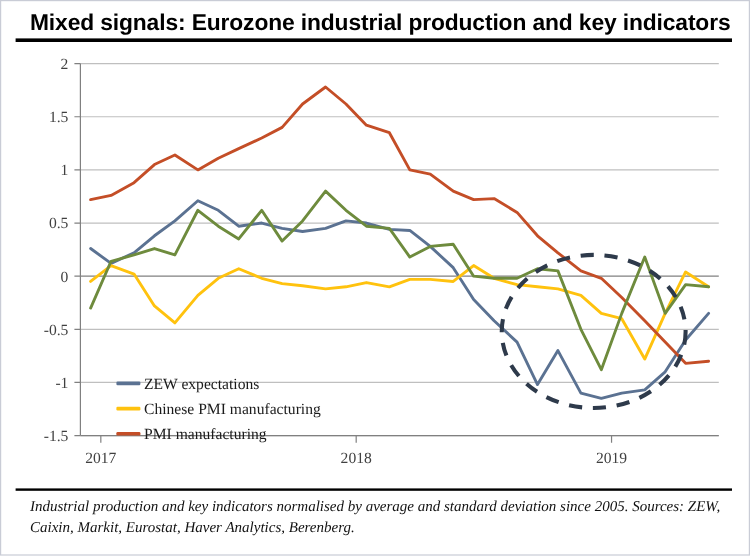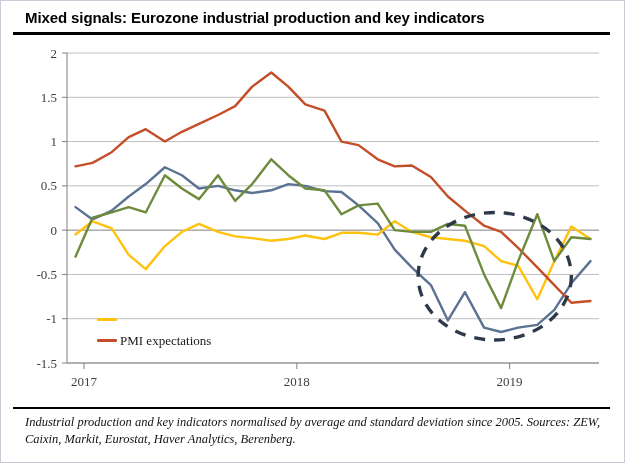--- a/index.html
+++ b/index.html
@@ -14,21 +14,21 @@
     background:#ffffff;
     box-sizing:border-box;
     border:1px solid #c9ccd6;
   }
   
   #title-bar{
     position:absolute;left:0;top:0;width:623px;height:34px;
   }
   #chart-title{
     position:absolute;left:24px;top:8px;
-    font-size:15px;font-weight:bold;color:#000000;
+    font-size:19px;font-weight:bold;color:#000000;
     white-space:nowrap;letter-spacing:-0.1px;
   }
   #title-rule{
     position:absolute;left:12px;top:31px;width:597px;height:3px;
     background:#000000;
   }
   
   #plot-wrap{
     position:absolute;left:0;top:34px;width:623px;height:371px;
   }
@@ -124,25 +124,30 @@
           <path d="M74.51 131.37 L91.54 127.83 L110.69 117.20 L127.71 102.14 L144.74 94.17 L163.89 106.57 L180.91 96.83 L197.94 88.86 L217.09 80.00 L234.11 71.14 L251.14 51.66 L270.29 37.49 L287.31 51.66 L304.34 69.37 L323.49 75.57 L340.51 106.57 L357.54 110.11 L376.69 124.29 L393.71 131.37 L410.74 130.49 L429.89 142.00 L446.91 161.49 L463.94 175.66 L483.09 190.71 L500.11 196.91 L517.14 212.86 L536.29 232.34 L553.31 250.06 L570.34 267.77 L589.49 266.00" fill="none" stroke="#C44E27" stroke-width="2.4" stroke-linejoin="round" stroke-linecap="round"></path>
           <path d="M74.51 221.71 L91.54 182.74 L110.69 177.43 L127.71 172.11 L144.74 177.43 L163.89 140.23 L180.91 153.51 L197.94 164.14 L217.09 140.23 L234.11 165.91 L251.14 149.09 L270.29 124.29 L287.31 140.23 L304.34 153.51 L323.49 155.29 L340.51 179.20 L357.54 170.34 L376.69 168.57 L393.71 195.14 L410.74 196.91 L429.89 196.91 L446.91 188.94 L463.94 190.71 L483.09 239.43 L500.11 273.09 L517.14 226.14 L536.29 179.20 L553.31 226.14 L570.34 202.23 L589.49 204.00" fill="none" stroke="#6E8B3D" stroke-width="2.4" stroke-linejoin="round" stroke-linecap="round"></path>
         </g>
       <g id="annotation-group">
           <ellipse cx="493.7279999999981" cy="241.2" rx="76.60799999997872" ry="63.7714285714286" fill="none" stroke="#2E3A4B" stroke-width="3.4" stroke-dasharray="11 9" stroke-linecap="butt"></ellipse>
         </g>
     </svg>
 
     <div id="legend">
         <div class="legend-row">
+          <span class="legend-swatch" style="background: rgb(91, 114, 146);"></span>
+          <span class="legend-label">ZEW expectations</span>
+        </div>
+        <div class="legend-row">
           <span class="legend-swatch" style="background: rgb(255, 194, 14);"></span>
+          <span class="legend-label">Chinese PMI manufacturing</span>
         </div>
         <div class="legend-row">
           <span class="legend-swatch" style="background: rgb(196, 78, 39);"></span>
-          <span class="legend-label">PMI expectations</span>
+          <span class="legend-label">PMI manufacturing</span>
         </div>
       </div>
   </div>
 
   <div id="foot-rule"></div>
   <div id="footnote">Industrial production and key indicators normalised by average and standard deviation since 2005. Sources: ZEW, Caixin, Markit, Eurostat, Haver Analytics, Berenberg.</div>
 
 </div>
 
 </body></html>

